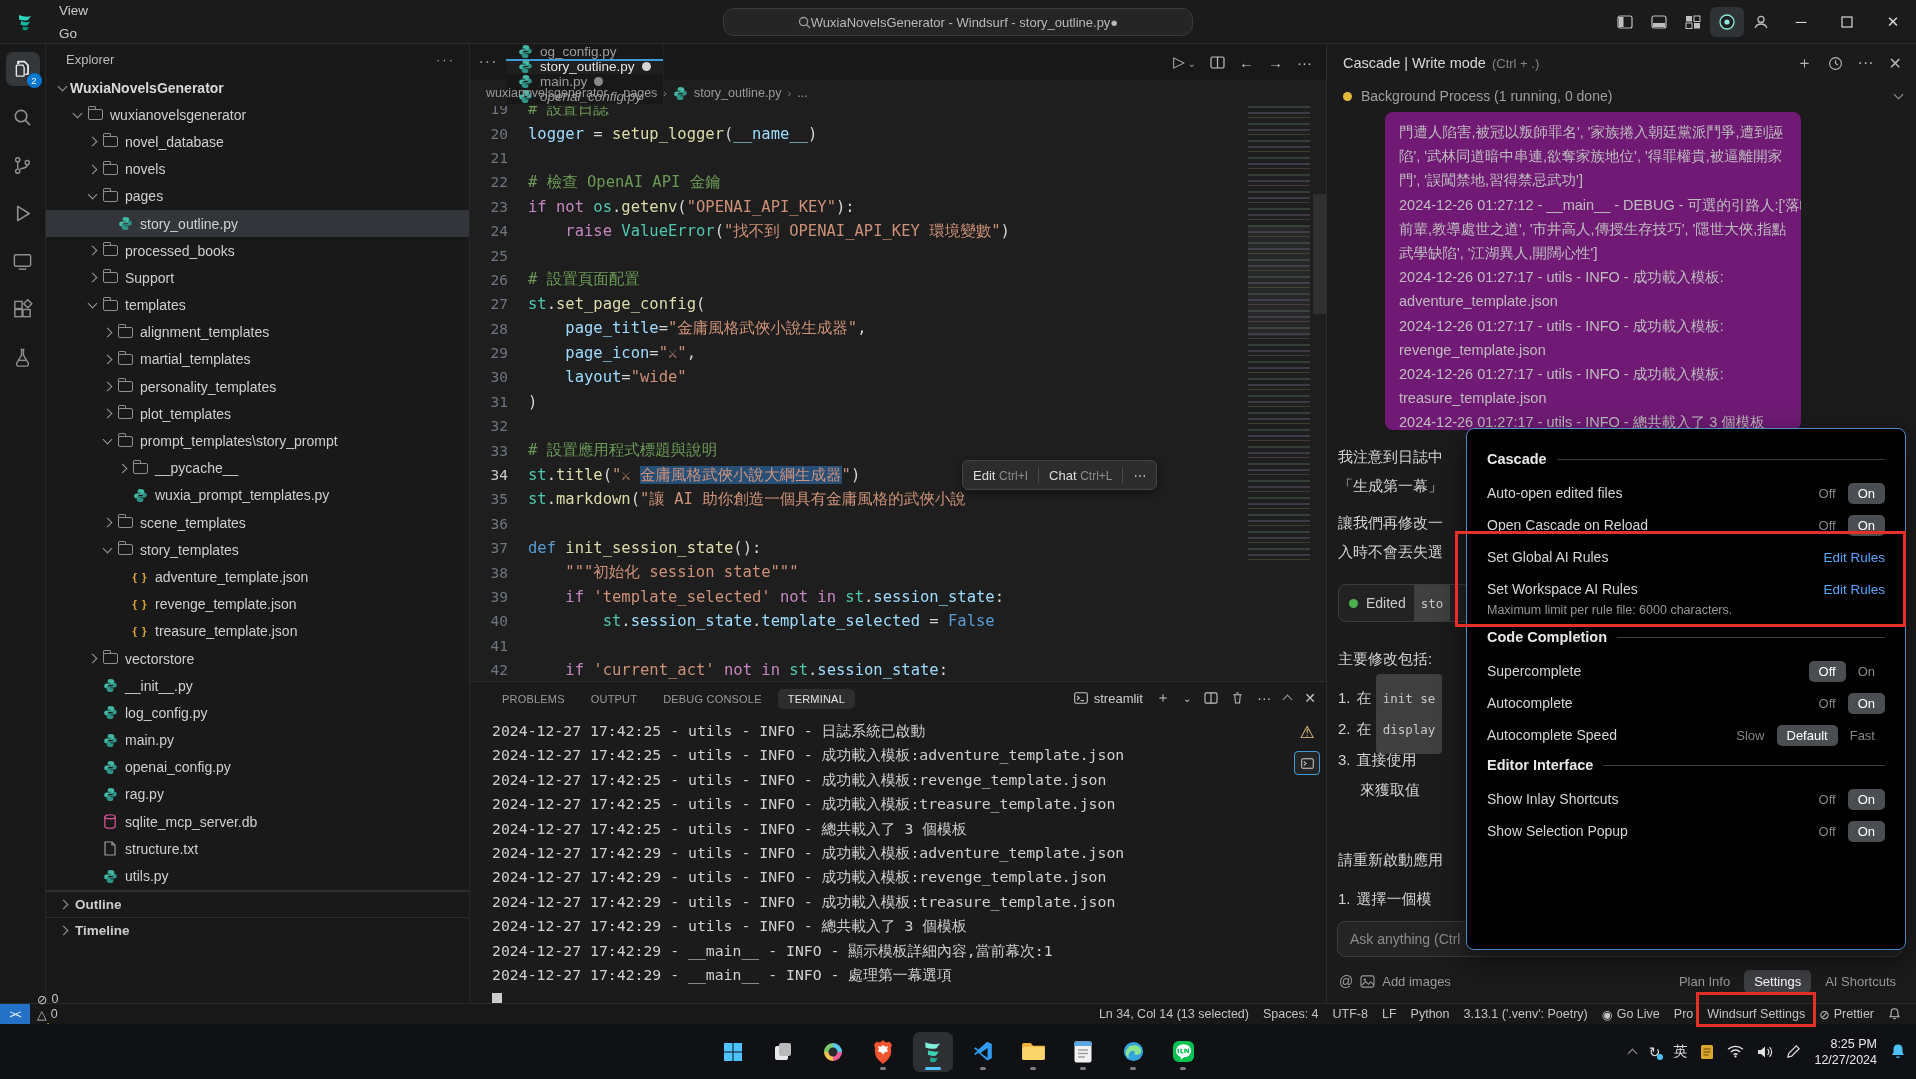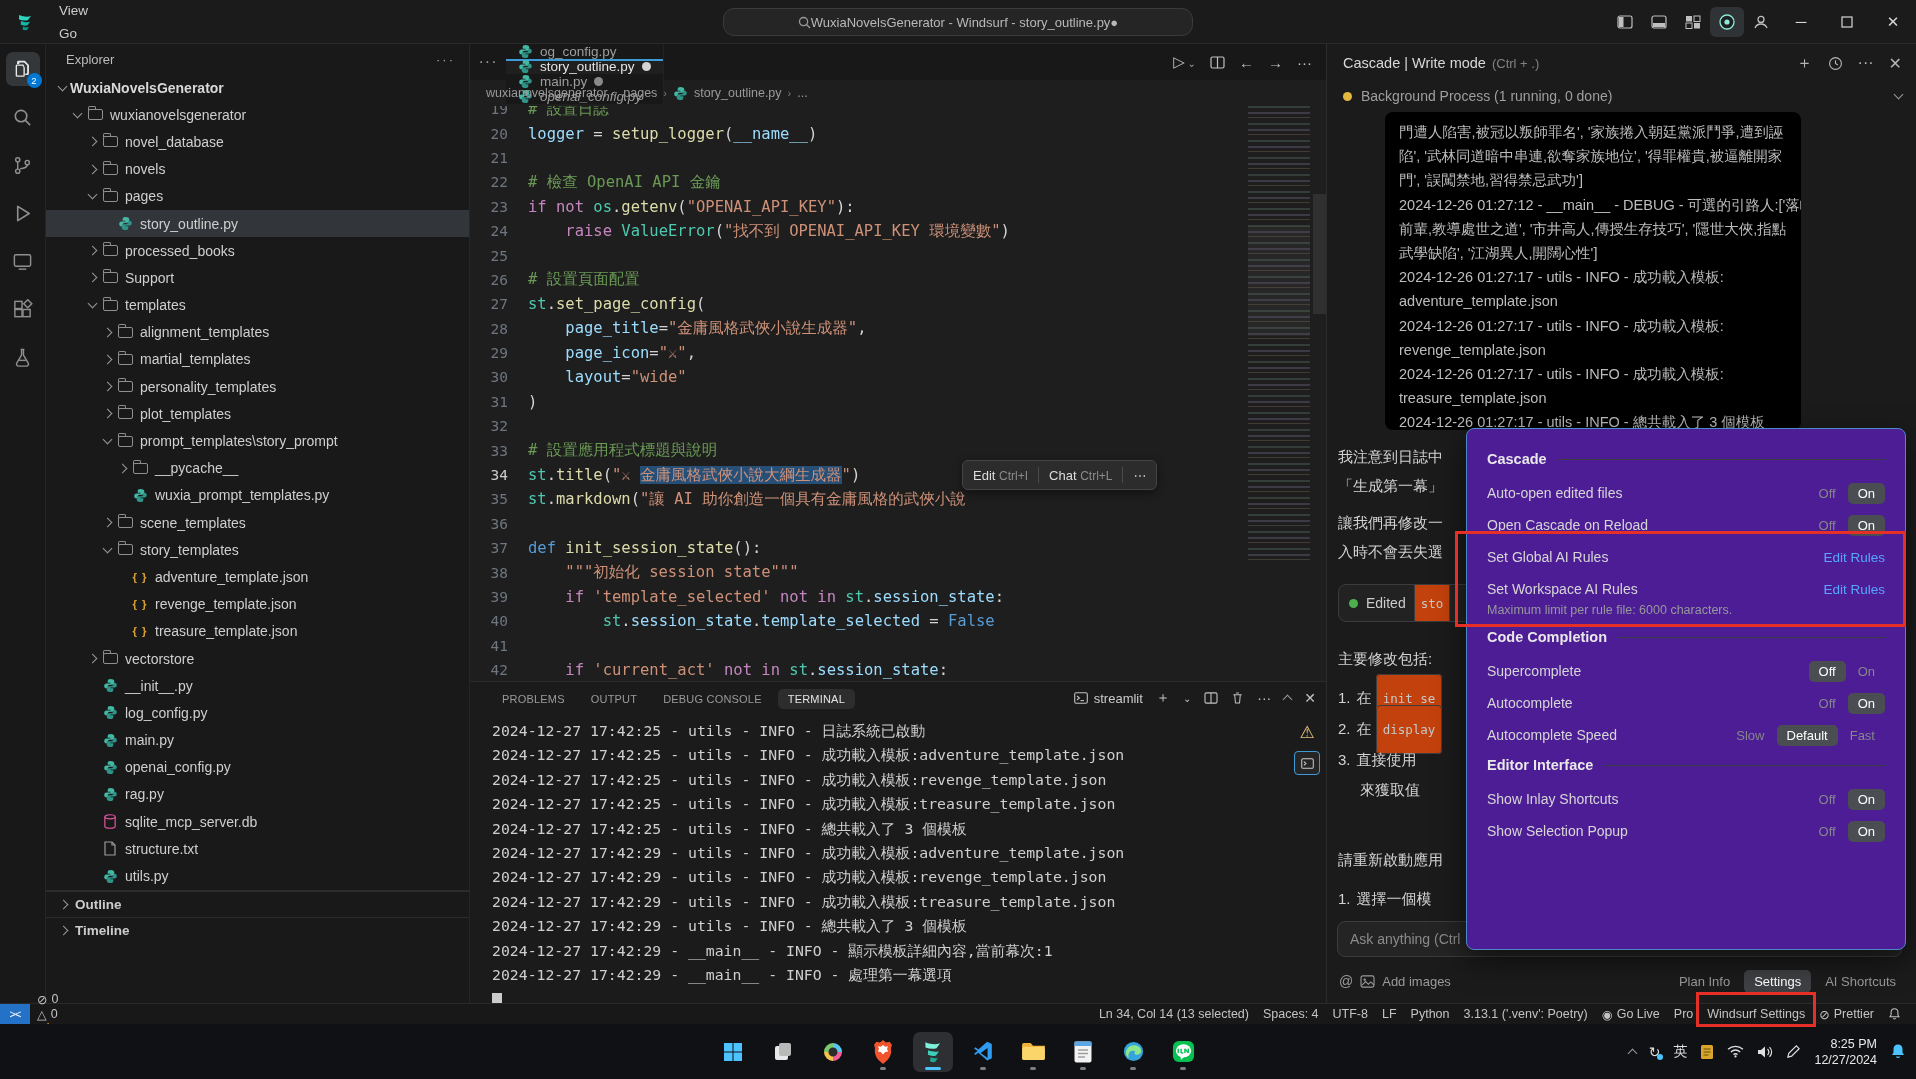--- a/index.html
+++ b/index.html
@@ -88,41 +88,41 @@
 
   
   #cascade { position:absolute; left:1326px; top:44px; width:590px; bottom:76px; background:#1b1b1b; border-left:1px solid #2c2c2c; overflow:hidden; }
   #cascade-head { height:38px; display:flex; align-items:center; padding:0 14px 0 16px; }
   #cascade-title { font-size:14.5px; color:#d8d8d8; }
   #cascade-hint { font-size:13px; color:#828282; margin-left:6px; }
   #cascade-icons { margin-left:auto; display:flex; gap:15px; color:#b5b5b5; font-size:16px; align-items:center; }
   #bg-process { display:flex; align-items:center; gap:9px; margin:6px 14px 0 16px; font-size:14px; color:#9f9f9f; }
   .ydot { width:9px; height:9px; border-radius:50%; background:#e2b93d; flex:none; }
   #bg-process .chev { margin-left:auto; }
-  #cascade-log { margin:8px 0 0 58px; width:416px; height:318px; background:#000000; border-radius:8px; padding:8px 0 0 14px; font-size:14.5px; line-height:24.2px; color:#bdbdbd; overflow:hidden; white-space:nowrap; }
+  #cascade-log { margin:8px 0 0 58px; width:416px; height:318px; background:#701a75; border-radius:8px; padding:8px 0 0 14px; font-size:14.5px; line-height:24.2px; color:#bdbdbd; overflow:hidden; white-space:nowrap; }
   #chat { margin:12px 0 0 11px; font-size:15px; color:#d2d2d2; line-height:29px; white-space:nowrap; }
   #chat .gap { height:8px; }
   #edited-chip { margin-top:18px; width:152px; height:38px; border:1px solid #3c3c3c; border-radius:8px; background:#222222; display:flex; align-items:center; gap:8px; padding:0 10px; overflow:hidden;text-align:center; }
   .gdot { width:9px; height:9px; border-radius:50%; background:#4cb04f; flex:none; }
   #edited-chip .elabel { font-size:14px; color:#cccccc; }
-  .code-chip { background:#c2410c; border:1px solid #3d3d3d; border-radius:4px; padding:16px 6px; font-family:"DejaVu Sans Mono",monospace; font-size:12.5px; color:#c8c8c8; }
+  .code-chip { background:#404040; border:1px solid #3d3d3d; border-radius:4px; padding:16px 6px; font-family:"DejaVu Sans Mono",monospace; font-size:12.5px; color:#c8c8c8; }
   #chat .h { margin-top:22px; }
   #chat ol { list-style:none; margin-top:10px; }
   #chat ol li { line-height:30px; }
   .limark { color:#d2d2d2; margin-right:6px; }
   #chat .restart { margin-top:40px; }
   #ask-input { position:absolute; left:10px; right:14px; bottom:46px; height:36px; background:#242424; border:1px solid #3c3c3c; border-radius:8px; display:flex; align-items:center; padding:0 12px; font-size:14px; color:#8b8b8b; }
   #cascade-footer { position:absolute; left:12px; right:10px; bottom:8px; height:28px; display:flex; align-items:center; }
   #add-images { display:flex; align-items:center; gap:7px; font-size:13px; color:#9a9a9a; }
   #footer-tabs { margin-left:auto; display:flex; gap:4px; font-size:13px; }
   .ftab { padding:4px 10px; color:#9a9a9a; border-radius:5px; }
   .ftab.active { background:#3e4043; color:#ffffff; }
 
   
-  #popup { position:absolute; left:1466px; top:428px; width:440px; height:522px; background:#4c1d95; border:1px solid #4b89c8; border-radius:8px; box-shadow:0 10px 30px rgba(0,0,0,.55); z-index:20; padding:16px 20px 20px 20px; display:flex; flex-direction:column; }
+  #popup { position:absolute; left:1466px; top:428px; width:440px; height:522px; background:#000000; border:1px solid #4b89c8; border-radius:8px; box-shadow:0 10px 30px rgba(0,0,0,.55); z-index:20; padding:16px 20px 20px 20px; display:flex; flex-direction:column; }
   .pp-head { display:flex; align-items:center; gap:10px; margin:6px 0 10px 0; }
   .pp-head .ht { font-size:14.5px; font-weight:bold; color:#e8e8e8; white-space:nowrap; }
   .pp-head .hl { flex:1; height:1px; background:#3a3d41; }
   .pp-row { display:flex; align-items:center; height:32px; }
   .pp-label { font-size:14px; color:#d6d6d6; }
   .pp-ctl { margin-left:auto; display:flex; gap:2px; }
   .seg { font-size:13px; color:#85878b; padding:3px 10px; border-radius:5px; }
   .seg.on { background:#4a4d52; color:#ffffff; }
   .pp-link { margin-left:auto; font-size:13.5px; color:#58a6ff; }
   .pp-caption { font-size:12.5px; color:#97989b; margin:-2px 0 6px 0; }

